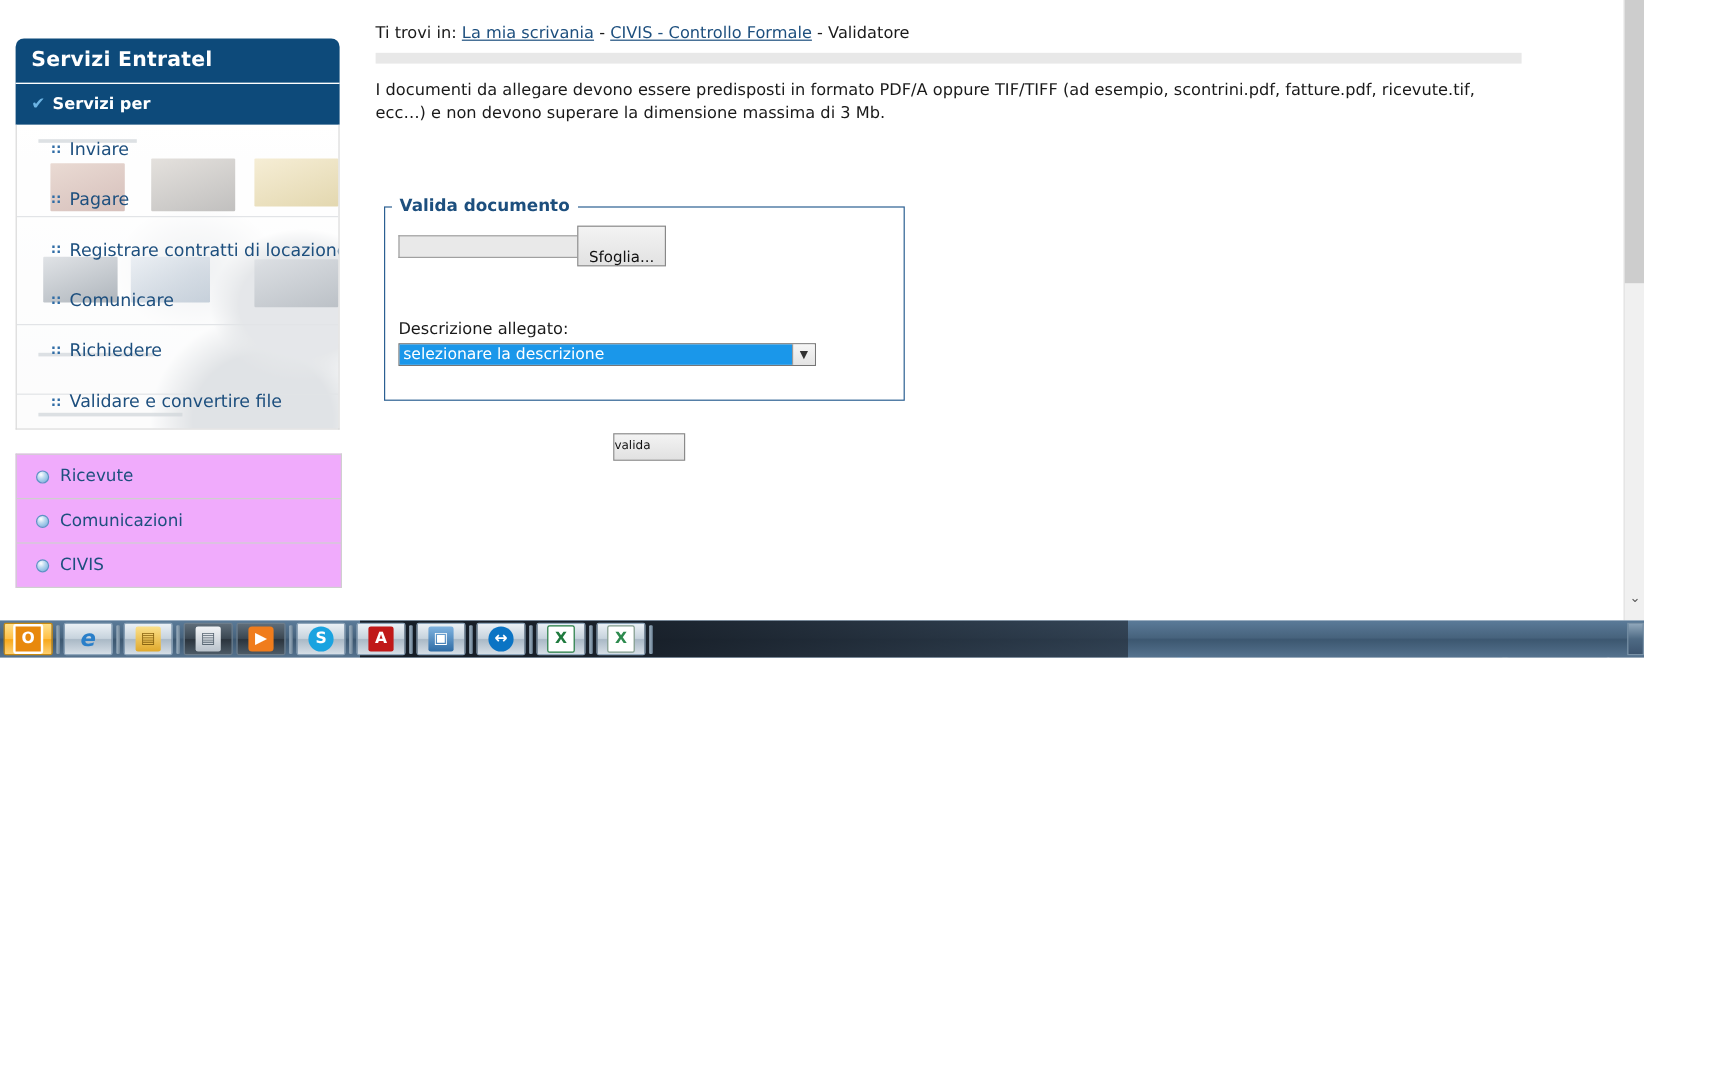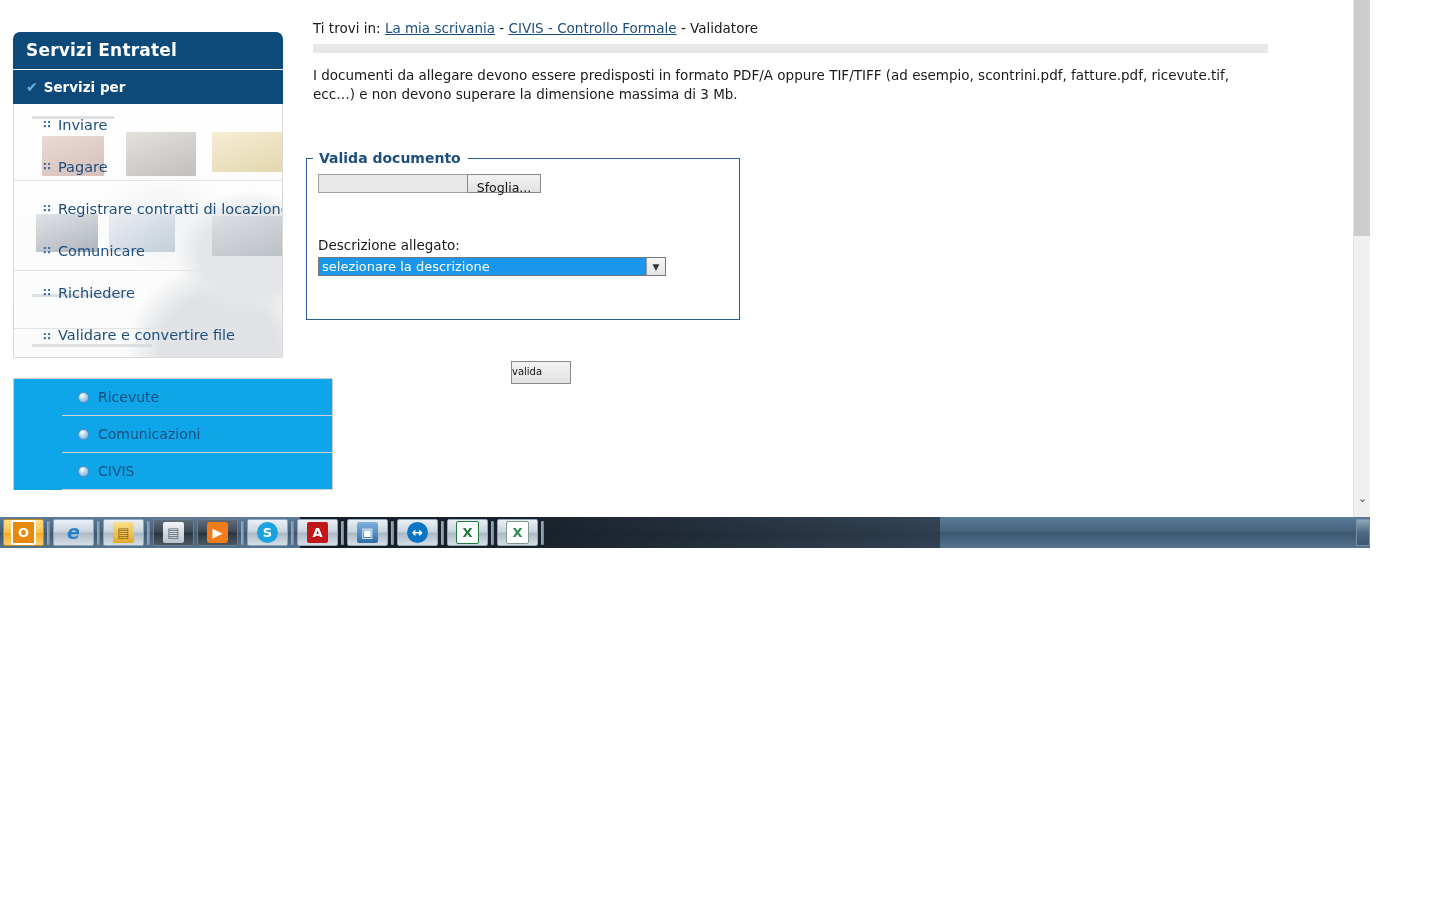--- a/index.html
+++ b/index.html
@@ -108,24 +108,23 @@
     letter-spacing: -1px;
     font-weight: bold;
   }
   .sb-item.tall { height: 43px; line-height: 43px; }
 
   
   .sb-list {
     position: absolute;
     left: 13px; top: 378px;
     width: 270px;
-    background: #0ea5e9;
+    background: #f0abfc;
     border: 1px solid #cfcfcf;
     border-bottom: none;
-    padding-left: 48px;
   }
   .sb-row {
     height: 36px;
     line-height: 36px;
     border-bottom: 1px solid #cfcfcf;
     font-size: 14px;
     color: #1d4f7e;
     padding-left: 36px;
     position: relative;
     white-space: nowrap;
@@ -177,21 +176,21 @@
     padding: 13px 0 0 9px;
     width: 945px;
   }
 
   fieldset.valida {
     position: absolute;
     left: 0px; top: 148px;
     width: 432px;
     height: 168px;
     border: 1px solid #2b5f92;
-    margin: 2px;
+    margin: 16px;
     padding: 0;
   }
   fieldset.valida legend {
     color: #1d4f7e;
     font-size: 14px;
     font-weight: bold;
     padding: 0 7px 0 6px;
     margin-left: 6px;
   }
   .fs-inner { padding: 8px 0 0 11px; }
@@ -206,21 +205,21 @@
   .sfoglia {
     height: 19px;
     min-width: 74px;
     background: linear-gradient(180deg,#f3f3f3 0%,#e2e2e2 100%);
     border: 1px solid #888888;
     font-family: "DejaVu Sans", "Liberation Sans", sans-serif;
     font-size: 12.5px;
     color: #111111;
     line-height: 17px;
     text-align: center;
-    padding: 4px 8px;
+    padding: 16px 8px;
     box-sizing: border-box;
   }
 
   .desc-label {
     font-size: 13.5px;
     color: #1a1a1a;
     margin-top: 44px;
   }
   .selectbox {
     margin-top: 4px;

